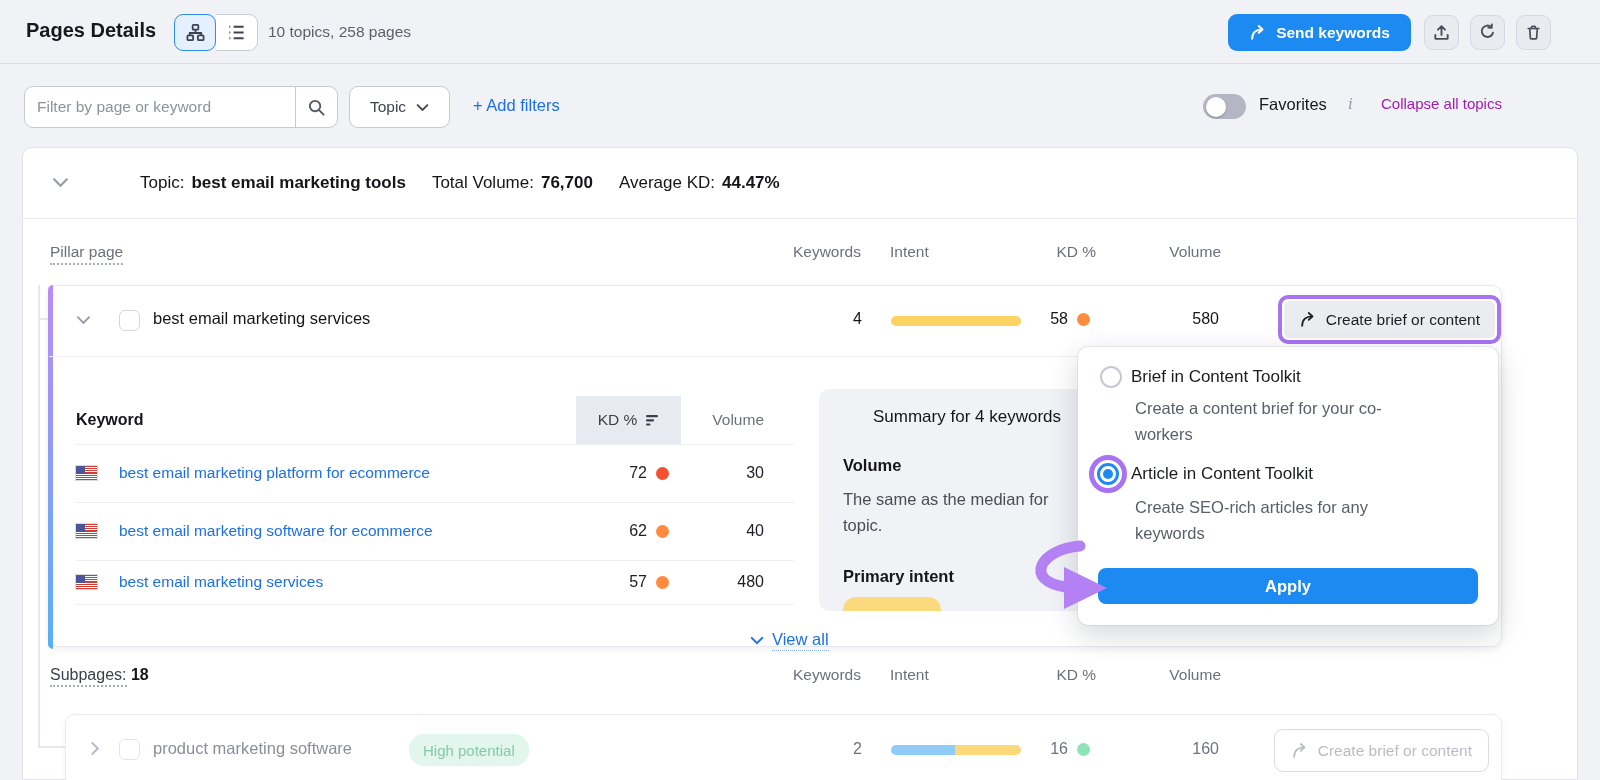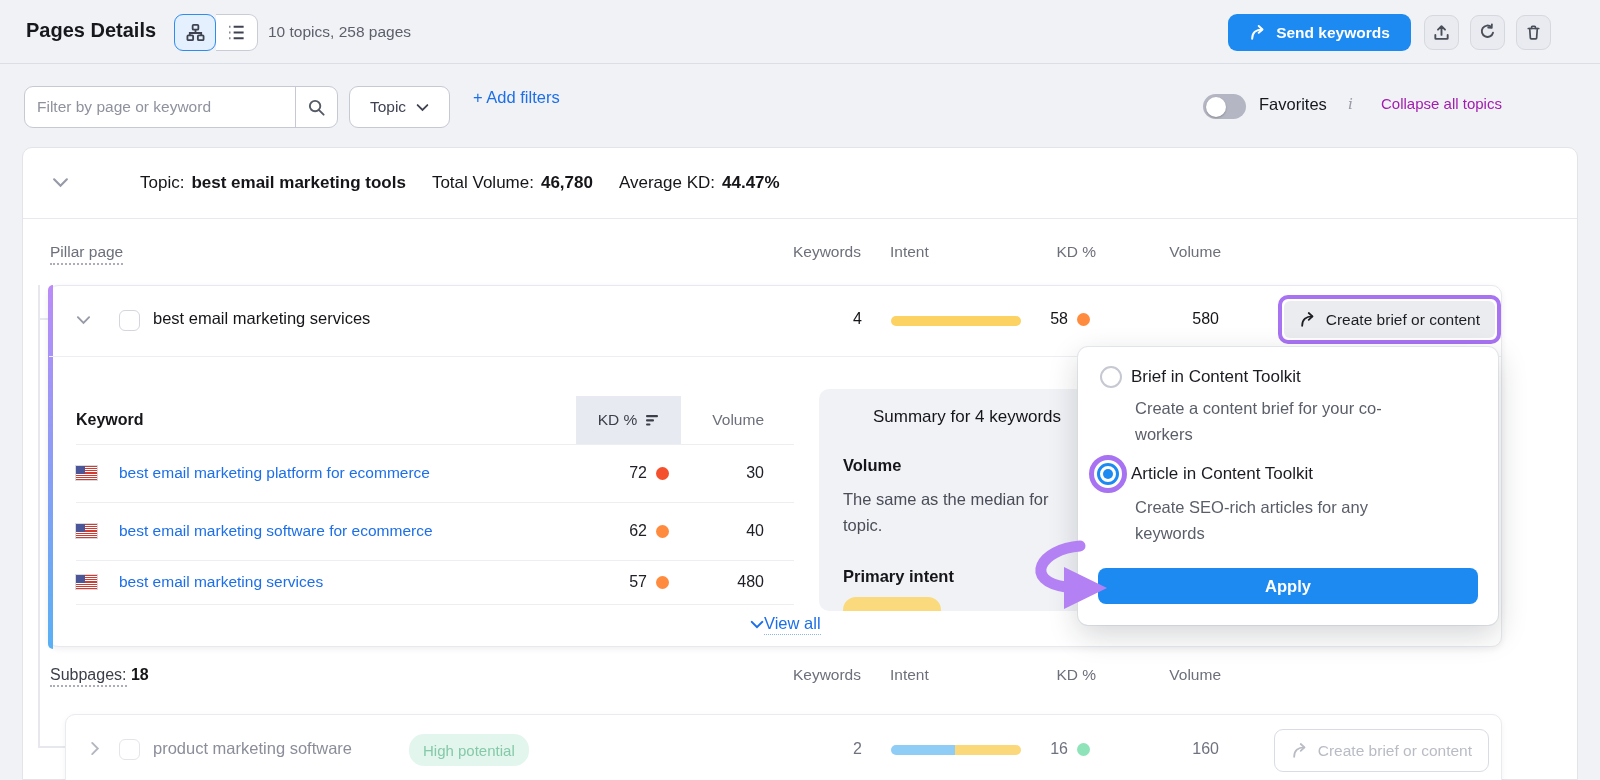--- a/index.html
+++ b/index.html
@@ -19,21 +19,21 @@
   .topics-count { position:absolute; left:268px; top:23px; font-size:15.5px; color:#5c5f6c; }
   .send-btn { position:absolute; left:1228px; top:14px; width:183px; height:37px; background:#1d8af2; border:none; border-radius:9px; color:#fff; font-size:15.5px; font-weight:600; display:flex; align-items:center; justify-content:center; gap:9px; }
   .icon-btn { position:absolute; top:15px; width:35px; height:35px; background:#e9ebf0; border:1px solid #d6d8df; border-radius:9px; display:flex; align-items:center; justify-content:center; }
 
   
   .search-group { position:absolute; left:24px; top:86px; width:314px; height:42px; background:#fff; border:1.33px solid #c6c9d4; border-radius:9px; display:flex; }
   .search-input { flex:1; border:none; outline:none; background:transparent; padding:0 12px; font-size:15.5px; color:#33363f; font-family:inherit; }
   .search-input::placeholder { color:#8f929d; }
   .search-btn { width:42px; background:transparent; border:none; border-left:1.33px solid #c6c9d4; display:flex; align-items:center; justify-content:center; }
   .topic-select { position:absolute; left:349px; top:86px; width:101px; height:42px; background:#fff; border:1.33px solid #c6c9d4; border-radius:9px; display:flex; align-items:center; justify-content:center; gap:10px; font-size:15.5px; color:#3f4250; }
-  .add-filters { position:absolute; left:473px; top:88px; font-size:16.5px; font-weight:500; color:#1d6fe8; background:none; border:none; }
+  .add-filters { position:absolute; left:473px; top:96px; font-size:16.5px; font-weight:500; color:#1d6fe8; background:none; border:none; }
   .fav-toggle { position:absolute; left:1203px; top:94px; width:43px; height:25px; border-radius:13px; background:#b4b7c3; border:none; }
   .fav-knob { position:absolute; left:2.5px; top:2.5px; width:20px; height:20px; border-radius:50%; background:#fff; box-shadow:0 1px 2px rgba(0,0,0,.25); }
   .fav-label { position:absolute; left:1259px; top:95px; font-size:16.5px; color:#17181d; }
   .info-i { position:absolute; left:1348px; top:95px; font-size:15.5px; color:#989ca7; font-family:"DejaVu Serif",serif; font-style:italic; }
   .collapse-link { position:absolute; left:1381px; top:95px; font-size:15px; color:#a21caf; background:none; border:none; }
 
   
   .topic-card { position:absolute; left:22px; top:147px; width:1556px; height:633px; background:#fff; border:1px solid #e2e4ea; border-radius:10px 10px 0 0; }
   .th-chevron { position:absolute; left:52px; top:176px; background:none; border:none; }
   .topic-line { position:absolute; left:140px; top:173px; font-size:17px; color:#16161a; }
@@ -77,21 +77,21 @@
   .k-head-label { position:absolute; left:27px; top:125px; font-size:16px; font-weight:700; color:#16161a; }
   .k-kd-cell { position:absolute; left:527px; top:110px; width:105px; height:48px; background:#e8eaf1; display:flex; align-items:center; justify-content:center; gap:8px; font-size:15.5px; color:#3c3f4a; cursor:pointer; }
   .k-vol-head { position:absolute; left:635px; width:80px; top:125px; text-align:right; font-size:15.5px; color:#6d707b; }
   .k-div { position:absolute; left:27px; width:718px; height:1px; background:#eceef2; }
   .k-row { position:absolute; left:27px; width:718px; height:58px; display:flex; align-items:center; }
   .flag { width:21px; height:14px; margin-right:10px; position:relative; flex:none; background:repeating-linear-gradient(180deg,#cf3e35 0 1.1px,#fff 1.1px 2.16px); outline:0.5px solid #d8dade; }
   .flag::after { content:""; position:absolute; left:0; top:0; width:9px; height:7.5px; background:#4a5697; }
   .k-link { font-size:15.5px; color:#1d6fe8; text-decoration:none;margin-left:12px; }
   .k-kd { position:absolute; left:493px; width:100px; text-align:right; font-size:16px; color:#202128; }
   .k-vol { position:absolute; left:608px; width:80px; text-align:right; font-size:16px; color:#202128; }
-  .view-all { position:absolute; left:701px; top:328px; display:flex; align-items:center; gap:0; font-size:16.5px; color:#1d6fe8; background:none; border:none; }
+  .view-all { position:absolute; left:701px; top:344px; display:flex; align-items:center; gap:8px; font-size:16.5px; color:#1d6fe8; background:none; border:none; }
   .view-all .va-text { border-bottom:1.5px dotted #8fb4ef; padding-bottom:1px; }
 
   
   .sum-card { position:absolute; left:770px; top:103px; width:560px; height:222px; background:#f1f2f6; border-radius:10px; overflow:hidden; }
   .sum-title { position:absolute; left:24px; top:18px; font-size:17px; font-weight:400; color:#16161a;margin-left:30px; }
   .sum-sub { position:absolute; left:24px; font-size:16.5px; font-weight:600; color:#16161a; }
   .sum-text { position:absolute; left:24px; font-size:16.5px; color:#4a4d57; }
   .sum-pill { position:absolute; left:24px; top:208px; width:98px; height:26px; border-radius:13px; background:#fbd97d; }
 
   
@@ -201,21 +201,21 @@
   <button class="collapse-link">Collapse all topics</button>
 
   <div class="topic-card"></div>
 
   <button class="th-chevron">
     <svg width="17" height="11" viewBox="0 0 16 10" fill="none" stroke="#959aa6" stroke-width="2" stroke-linecap="round">
         <path d="M2 2l6 6 6-6"></path>
       </svg>
   </button>
   <div class="topic-line">
-    <span>Topic:</span><span class="tl-s"></span><b>best email marketing tools</b><span class="tl-gap"></span><span>Total Volume:</span><span class="tl-s"></span><b>46,780</b><span class="tl-gap"></span><span>Average KD:</span><span class="tl-s"></span><b>44.47%</b>
+    <span>Topic:</span><span class="tl-s"></span><b>best email marketing tools</b><span class="tl-gap"></span><span>Total Volume:</span><span class="tl-s"></span><b>76,700</b><span class="tl-gap"></span><span>Average KD:</span><span class="tl-s"></span><b>44.47%</b>
   </div>
   <div class="divider-topic"></div>
 
   <div class="pillar-label">Pillar page</div>
   <div class="colh c-kw row1h">Keywords</div>
   <div class="colh c-int row1h">Intent</div>
   <div class="colh c-kd row1h">KD %</div>
   <div class="colh c-vol row1h">Volume</div>
 
   <div class="vconn"></div>

